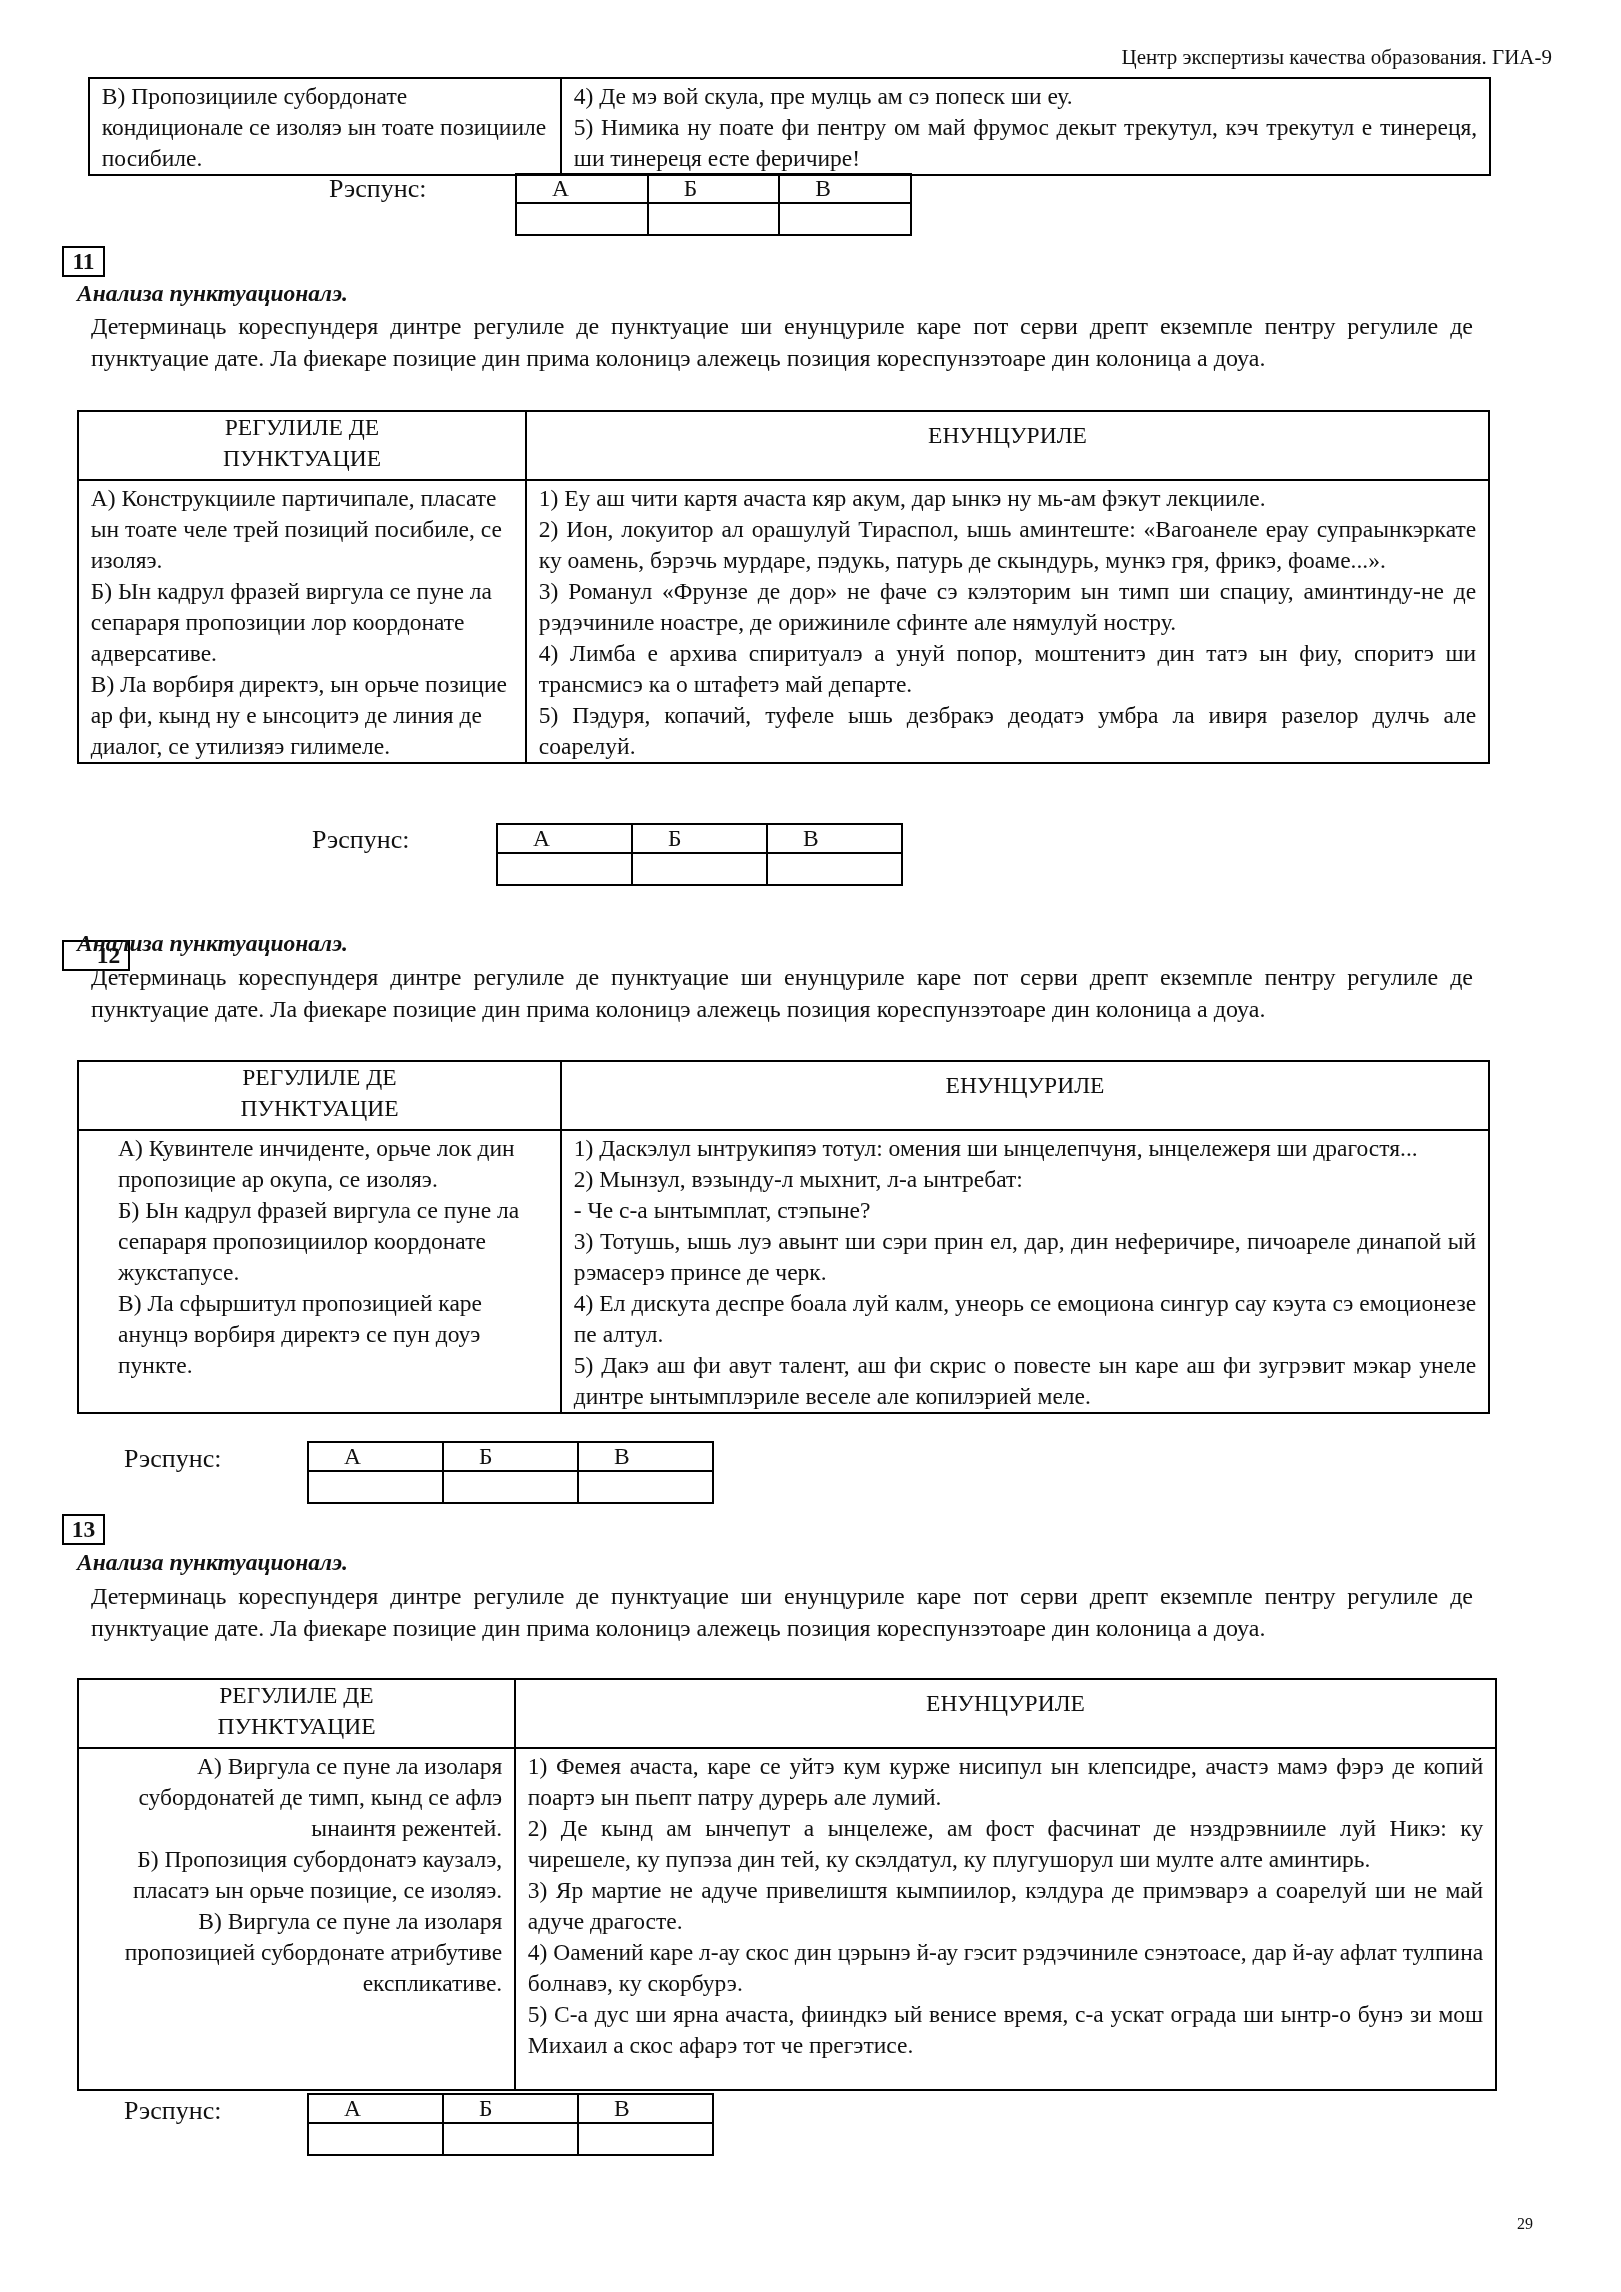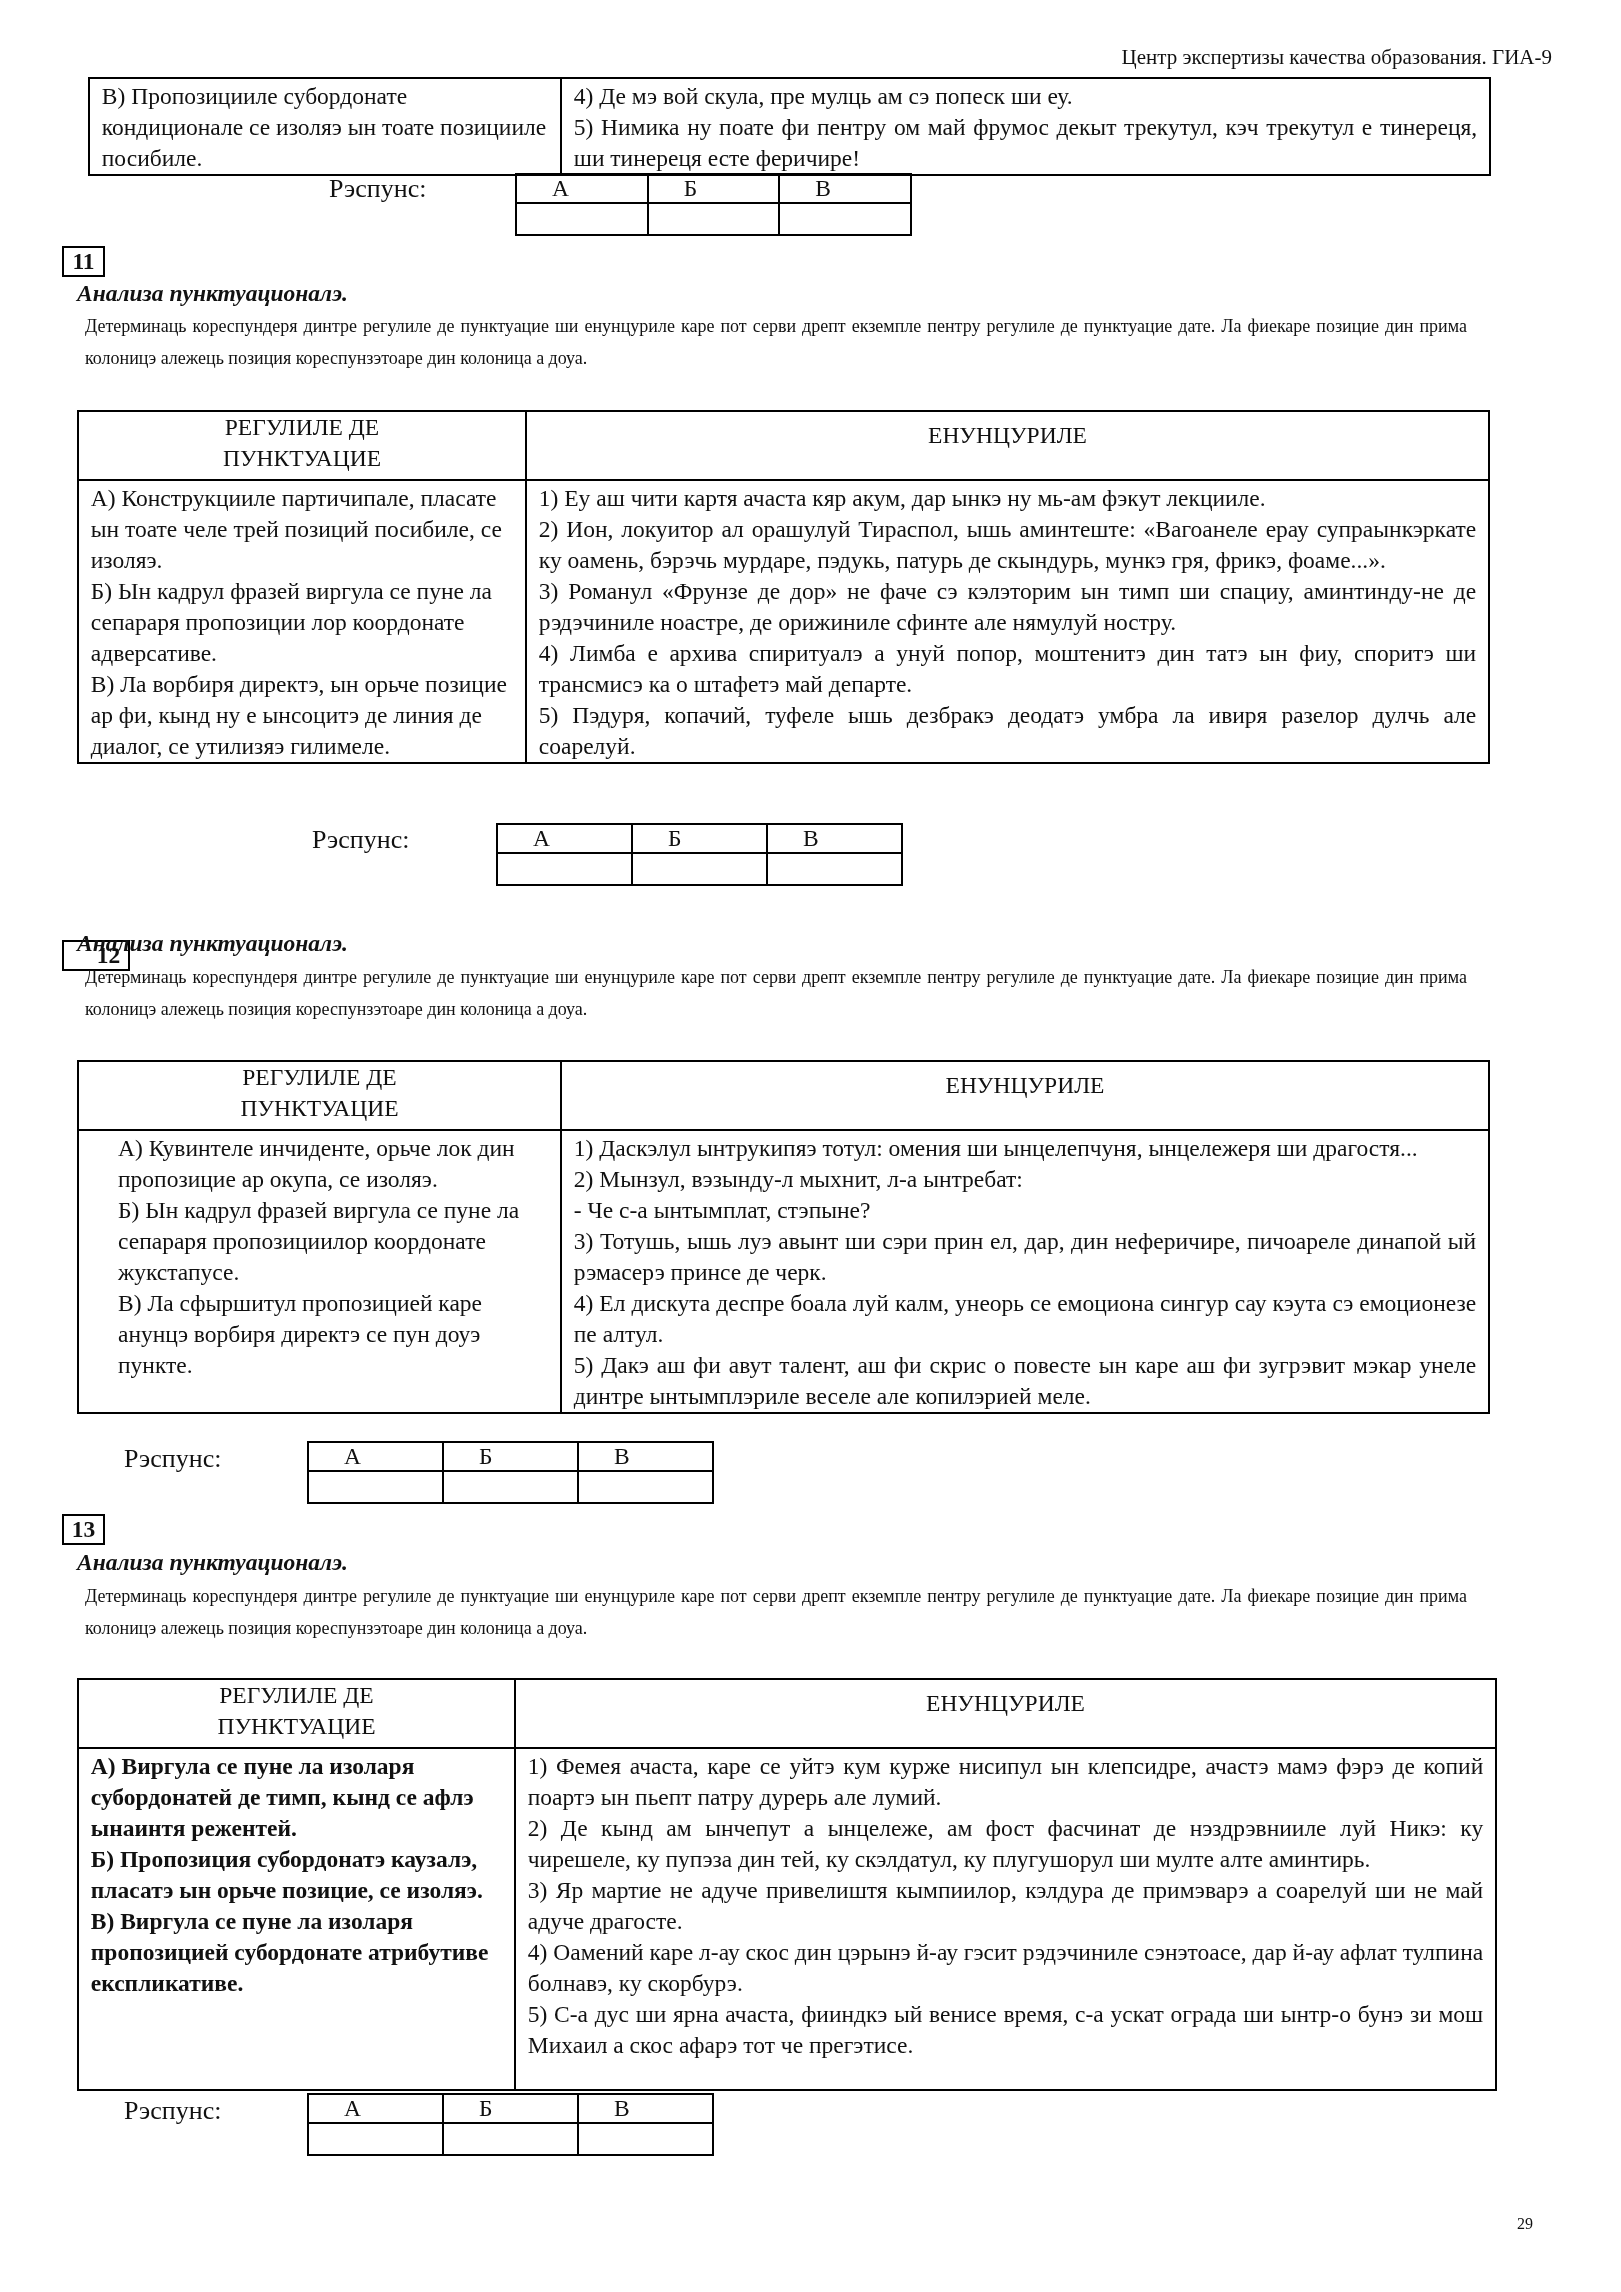--- a/index.html
+++ b/index.html
@@ -14,21 +14,21 @@
   table.match tr.hdr th { border-bottom:2.9px solid #000; }
   .item { display:block; }
   .resp-label { position:absolute; font-size:26px; }
   table.resp { position:absolute; border-collapse:collapse; border:2.9px solid #000; table-layout:fixed; }
   table.resp td { border:2px solid #000; height:27.4px; font-size:23.5px; padding:0 0 0 35px; }
   table.resp tr.top td { border-bottom:2.9px solid #000; }
   table.resp tr.ans td { height:30px; padding:0; }
   .qnum { position:absolute; border:2.9px solid #000; width:39px; height:26.5px; text-align:center;
           font-size:23.5px; font-weight:bold; line-height:26.5px; }
   .task-title { position:absolute; left:77px; font-style:italic; font-weight:bold; font-size:23.5px; }
-  .task-text { position:absolute; left:85px; width:1382px; line-height:32px; text-align:justify; font-size:18px; }
+  .task-text { position:absolute; left:91px; width:1382px; line-height:32px; text-align:justify; font-size:24px; }
   .pagenum { position:absolute; left:1517px; top:2215px; font-size:16px; }
 </style>
 </head>
 <body>
 
 <div class="abs header">Центр экспертизы качества образования. ГИА-9</div>
 
 <table class="match" style="left:88px; top:77px; width:1403px;">
   <colgroup>
       <col style="width:472px">
@@ -160,21 +160,21 @@
   <colgroup>
       <col style="width:437px">
       <col>
     </colgroup>
   <tbody>
       <tr class="hdr">
     <th style="padding:0 88px;">РЕГУЛИЛЕ ДЕ ПУНКТУАЦИЕ</th>
     <th>ЕНУНЦУРИЛЕ</th>
   </tr>
   <tr>
-    <td style="text-align:left; height:338px;font-weight:bold;">
+    <td style="text-align:right; height:338px;">
       <span class="item">А) Виргула се пуне ла изоларя субордонатей де тимп, кынд се афлэ ынаинтя режентей.</span>
       <span class="item">Б) Пропозиция субордонатэ каузалэ, пласатэ ын орьче позицие, се изоляэ.</span>
       <span class="item">В) Виргула се пуне ла изоларя пропозицией субордонате атрибутиве експликативе.</span>
     </td>
     <td>
       <span class="item">1) Фемея ачаста, каре се уйтэ кум курже нисипул ын клепсидре, ачастэ мамэ фэрэ де копий поартэ ын пьепт патру дурерь але лумий.</span>
       <span class="item">2) Де кынд ам ынчепут а ынцележе, ам фост фасчинат де нэздрэвнииле луй Никэ: ку чирешеле, ку пупэза дин тей, ку скэлдатул, ку плугушорул ши мулте алте аминтирь.</span>
       <span class="item">3) Яр мартие не адуче привелиштя кымпиилор, кэлдура де примэварэ а соарелуй ши не май адуче драгосте.</span>
       <span class="item">4) Оамений каре л-ау скос дин цэрынэ й-ау гэсит рэдэчиниле сэнэтоасе, дар й-ау афлат тулпина болнавэ, ку скорбурэ.</span>
       <span class="item">5) С-а дус ши ярна ачаста, фииндкэ ый венисе время, с-а ускат ограда ши ынтр-о бунэ зи мош Михаил а скос афарэ тот че прегэтисе.</span>

